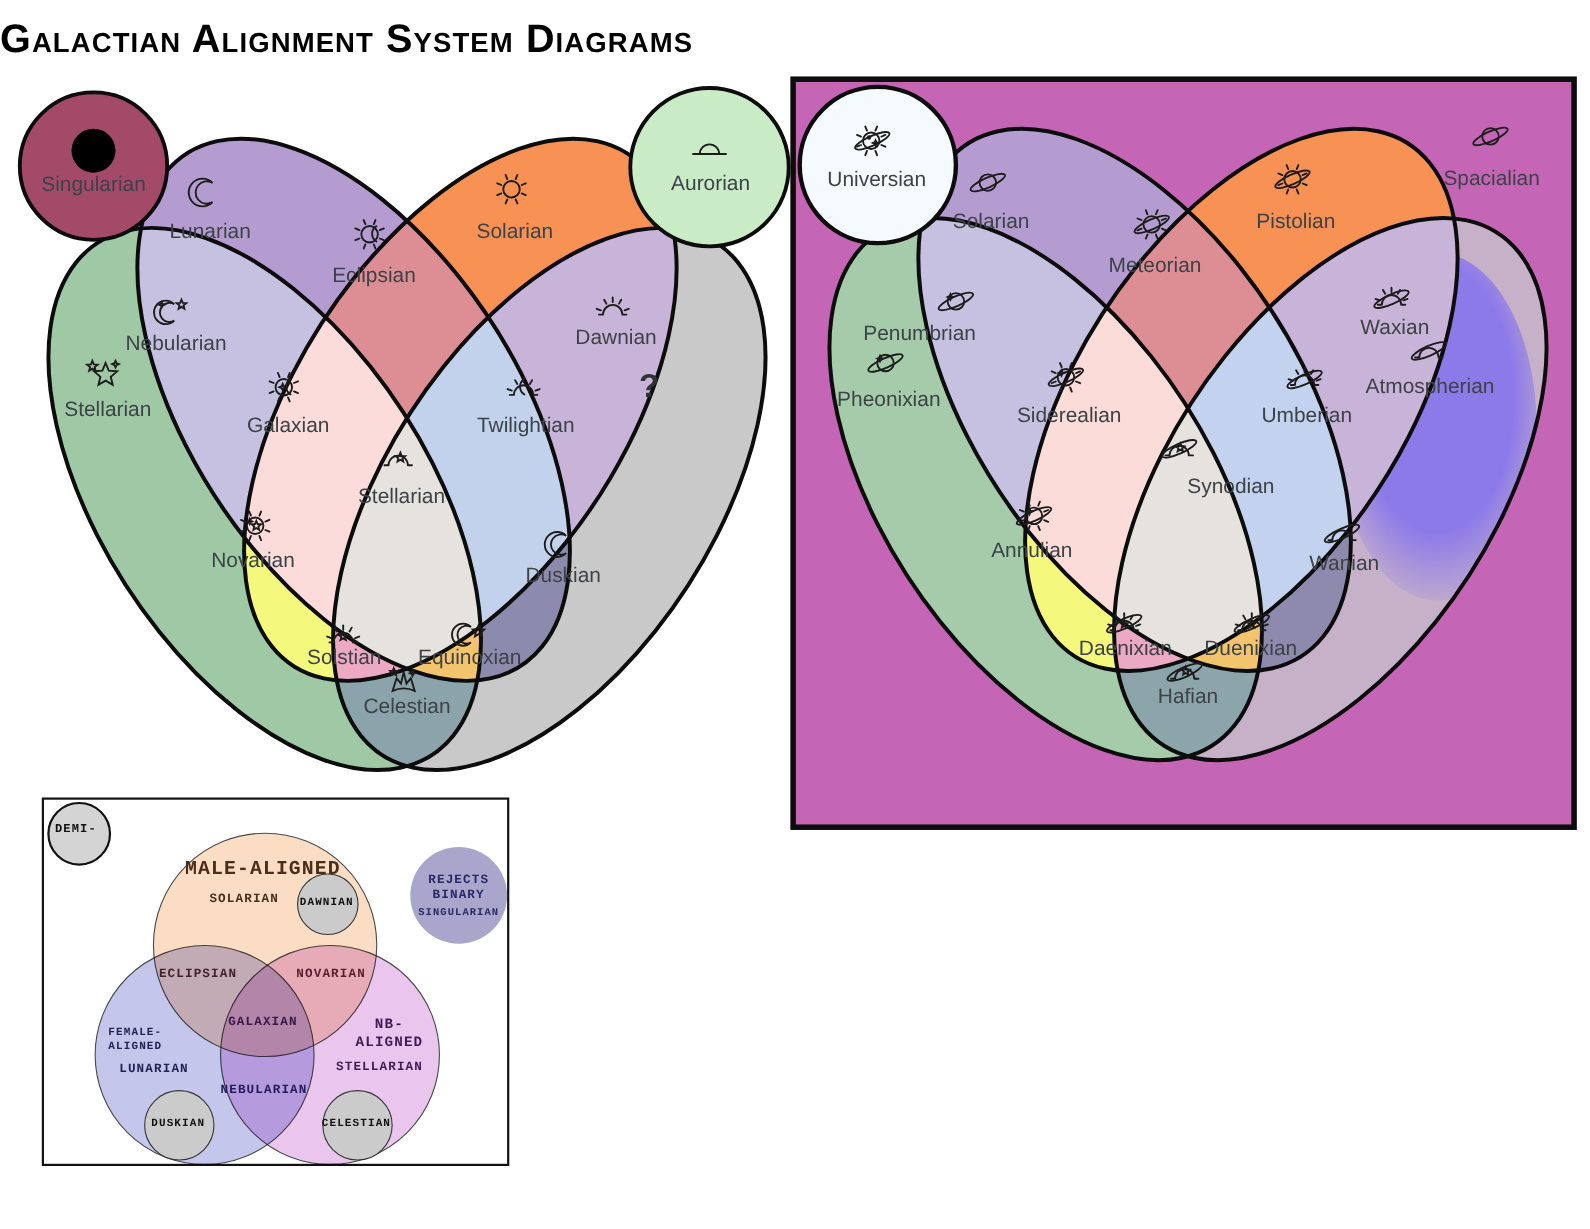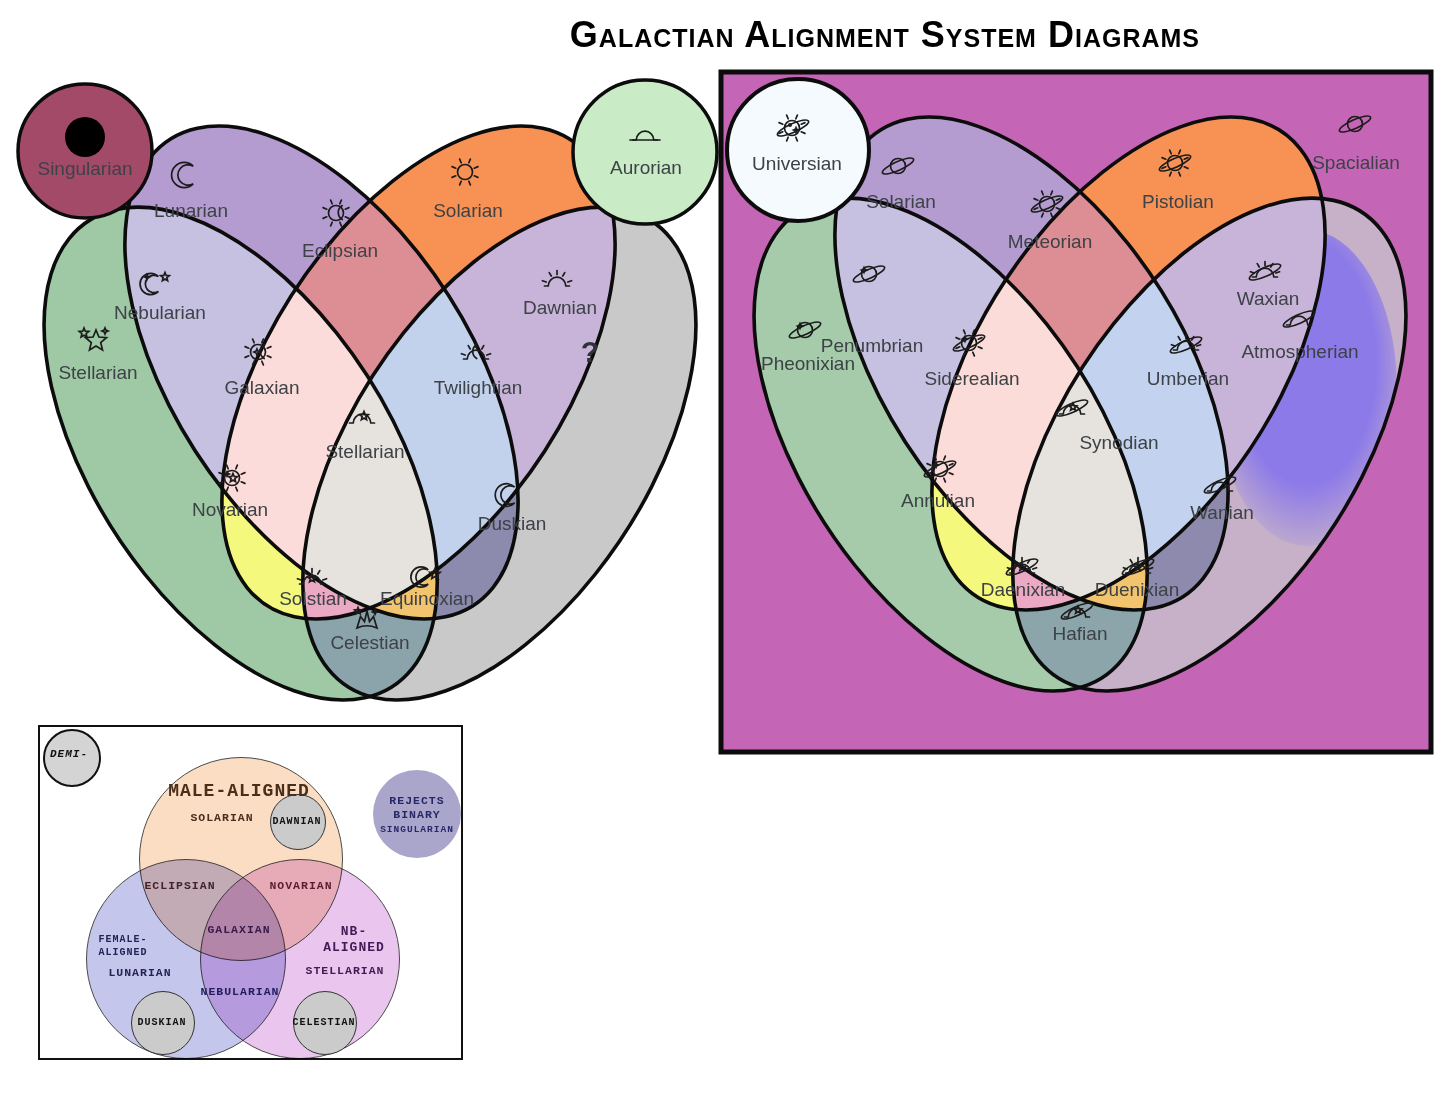--- a/index.html
+++ b/index.html
@@ -1,19 +1,19 @@
 <!DOCTYPE html>
 <html><head>
 <meta charset="utf-8">
 <style>
   html,body{margin:0;padding:0;background:#ffffff;}
   #stage{position:relative;width:1445px;height:1117px;background:#fff;overflow:hidden;
          font-family:"Liberation Sans",sans-serif;}
   #scene{position:absolute;left:0;top:0;}
-  #page-title{position:absolute;left:0;top:14px;width:1200px;text-align:right;
+  #page-title{position:absolute;left:0;top:14px;width:1200px;text-align:left;
     font-variant:small-caps;font-weight:800;font-size:36px;letter-spacing:1px;color:#000;}
   #labels{position:absolute;left:0;top:0;width:100%;height:100%;}
   .rlabel{position:absolute;transform:translate(-50%,-50%);white-space:nowrap;
     font-size:19px;color:#3d4247;}
   .ricon{position:absolute;transform:translate(-50%,-50%);}
   .qmark{font-size:30px;font-weight:700;color:#2e3338;}
   
   #od-box{position:absolute;left:38px;top:725px;width:421px;height:331px;background:#fff;
     border:2.5px solid #111;isolation:isolate;}
   .odc{position:absolute;border-radius:50%;mix-blend-mode:multiply;}
@@ -370,21 +370,21 @@
           <line x1="3.8268343236508984" y1="9.238795325112868" x2="5.357568053111258" y2="12.934313455158014"></line>
           <line x1="-3.826834323650897" y1="9.238795325112868" x2="-5.357568053111256" y2="12.934313455158014"></line>
           <line x1="-9.238795325112868" y1="3.826834323650899" x2="-12.934313455158014" y2="5.357568053111258"></line>
           <line x1="-9.238795325112868" y1="-3.8268343236508966" x2="-12.934313455158016" y2="-5.3575680531112555"></line>
           <line x1="-3.8268343236509033" y1="-9.238795325112864" x2="-5.357568053111264" y2="-12.934313455158012"></line>
           <line x1="3.8268343236509" y1="-9.238795325112866" x2="5.35756805311126" y2="-12.934313455158012"></line>
           <line x1="9.238795325112864" y1="-3.826834323650904" x2="12.934313455158012" y2="-5.357568053111265"></line>
           <ellipse cx="0" cy="0" rx="17" ry="4.4" transform="rotate(-24 0 0)"></ellipse>
         </g>
       </svg>
-      <div class="rlabel" style="left: 872px; top: 304px; margin-top: 42px;">Penumbrian</div>
+      <div class="rlabel" style="left: 836px; top: 304px;">Penumbrian</div>
       <svg width="56" height="44" viewBox="-28 -22 56 44" class="ricon" style="left: 869px; top: 274px;">
         <g fill="none" stroke="#1c1c1c" stroke-width="1.7" stroke-linecap="round">
           <circle cx="0" cy="0" r="7.5"></circle>
           <ellipse cx="0" cy="0" rx="17" ry="4.4" transform="rotate(-24 0 0)"></ellipse>
           <path d="M-5,-6.4L-4.28,-4.72L-2.6,-4L-4.28,-3.2800000000000002L-5,-1.6L-5.72,-3.2800000000000002L-7.4,-4L-5.72,-4.72Z"></path>
         </g>
       </svg>
       <div class="rlabel" style="left: 1268px; top: 299px;">Waxian</div>
       <svg width="56" height="44" viewBox="-28 -22 56 44" class="ricon" style="left: 1265px; top: 270px;">
         <g fill="none" stroke="#1c1c1c" stroke-width="1.7" stroke-linecap="round">
@@ -530,21 +530,21 @@
       <div class="odt" style="left: 83px; top: 219px; color: rgb(35, 35, 85); font-size: 10px;">FEMALE-
 ALIGNED</div>
       <div class="odt" style="left: 100px; top: 246px; color: rgb(35, 35, 85); font-size: 11.5px;">LUNARIAN</div>
       <div class="odt" style="left: 314px; top: 213px; color: rgb(63, 28, 85); font-size: 13px;">NB-
 ALIGNED</div>
       <div class="odt" style="left: 305px; top: 244px; color: rgb(63, 28, 85); font-size: 11.5px;">STELLARIAN</div>
       <div class="odt" style="left: 140px; top: 159px; color: rgb(67, 34, 44); font-size: 11.5px;">ECLIPSIAN</div>
       <div class="odt" style="left: 261px; top: 159px; color: rgb(90, 31, 47); font-size: 11.5px;">NOVARIAN</div>
       <div class="odt" style="left: 199px; top: 203px; color: rgb(56, 26, 74); font-size: 11.5px;">GALAXIAN</div>
       <div class="odt" style="left: 200px; top: 265px; color: rgb(32, 28, 94); font-size: 11.5px;">NEBULARIAN</div>
-      <div class="odt" style="left: 29px; top: 28px; color: rgb(17, 17, 17); font-size: 11px; font-style: italic;">DEMI-</div>
+      <div class="odt" style="left: 29px; top: 28px; color: rgb(17, 17, 17); font-size: 11px;">DEMI-</div>
       <div class="odt" style="left: 257px; top: 95px; color: rgb(17, 17, 17); font-size: 10px;">DAWNIAN</div>
       <div class="odt" style="left: 122px; top: 296px; color: rgb(17, 17, 17); font-size: 10px;">DUSKIAN</div>
       <div class="odt" style="left: 284px; top: 296px; color: rgb(17, 17, 17); font-size: 10px;">CELESTIAN</div>
       <div class="odt" style="left: 377px; top: 81px; color: rgb(40, 40, 104); font-size: 11.5px;">REJECTS
 BINARY</div>
       <div class="odt" style="left: 377px; top: 103px; color: rgb(40, 40, 104); font-size: 9.5px;">SINGULARIAN</div>
     </div>
 </div>
 
 </body></html>

